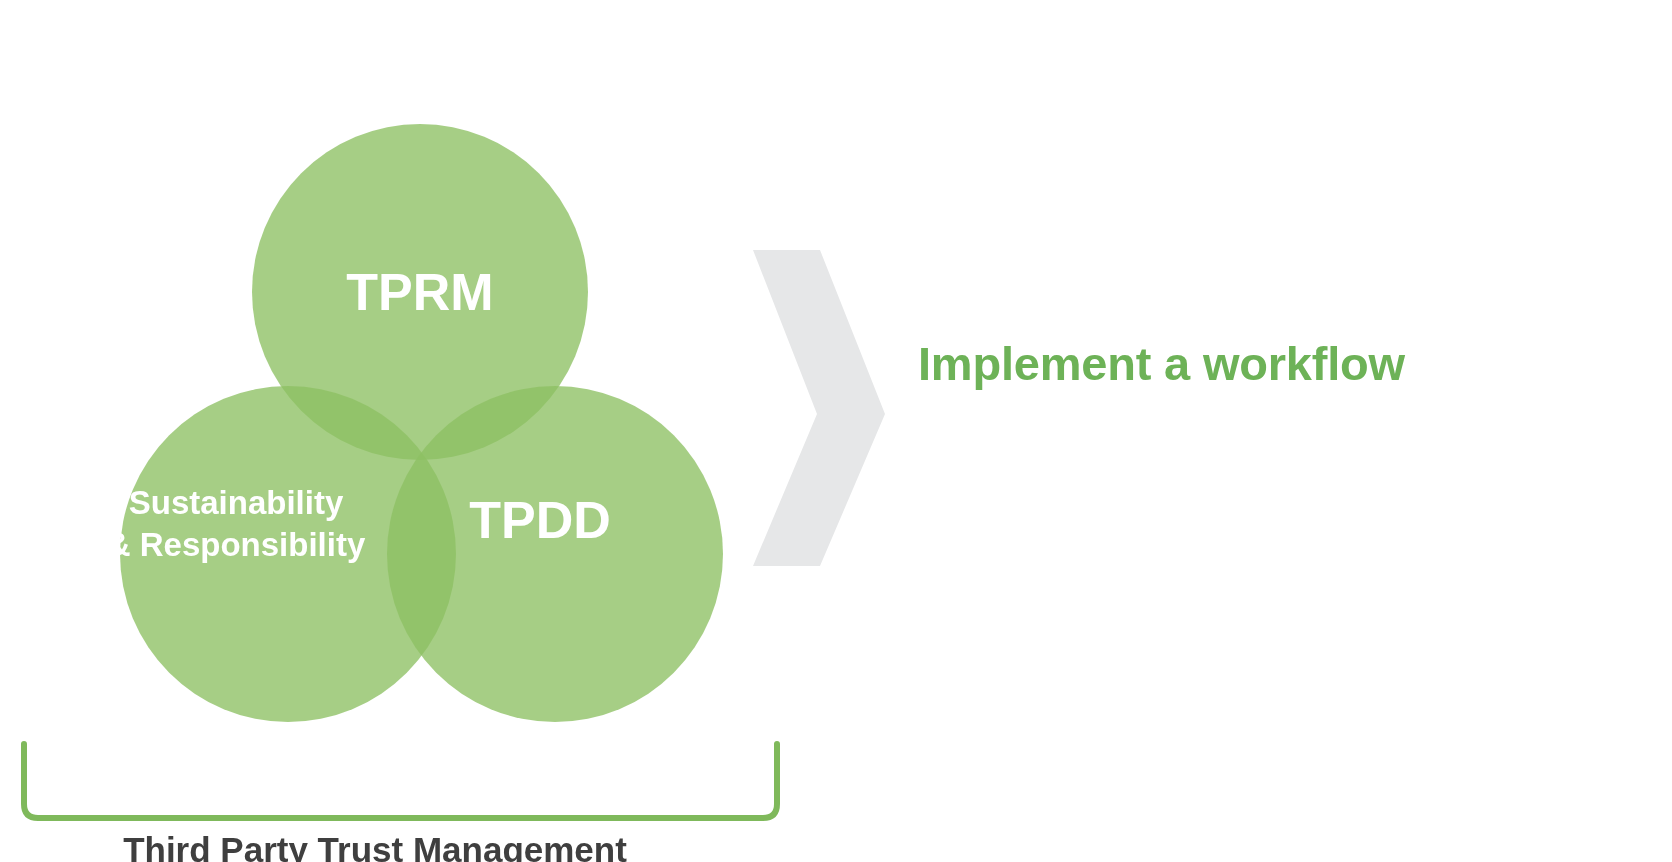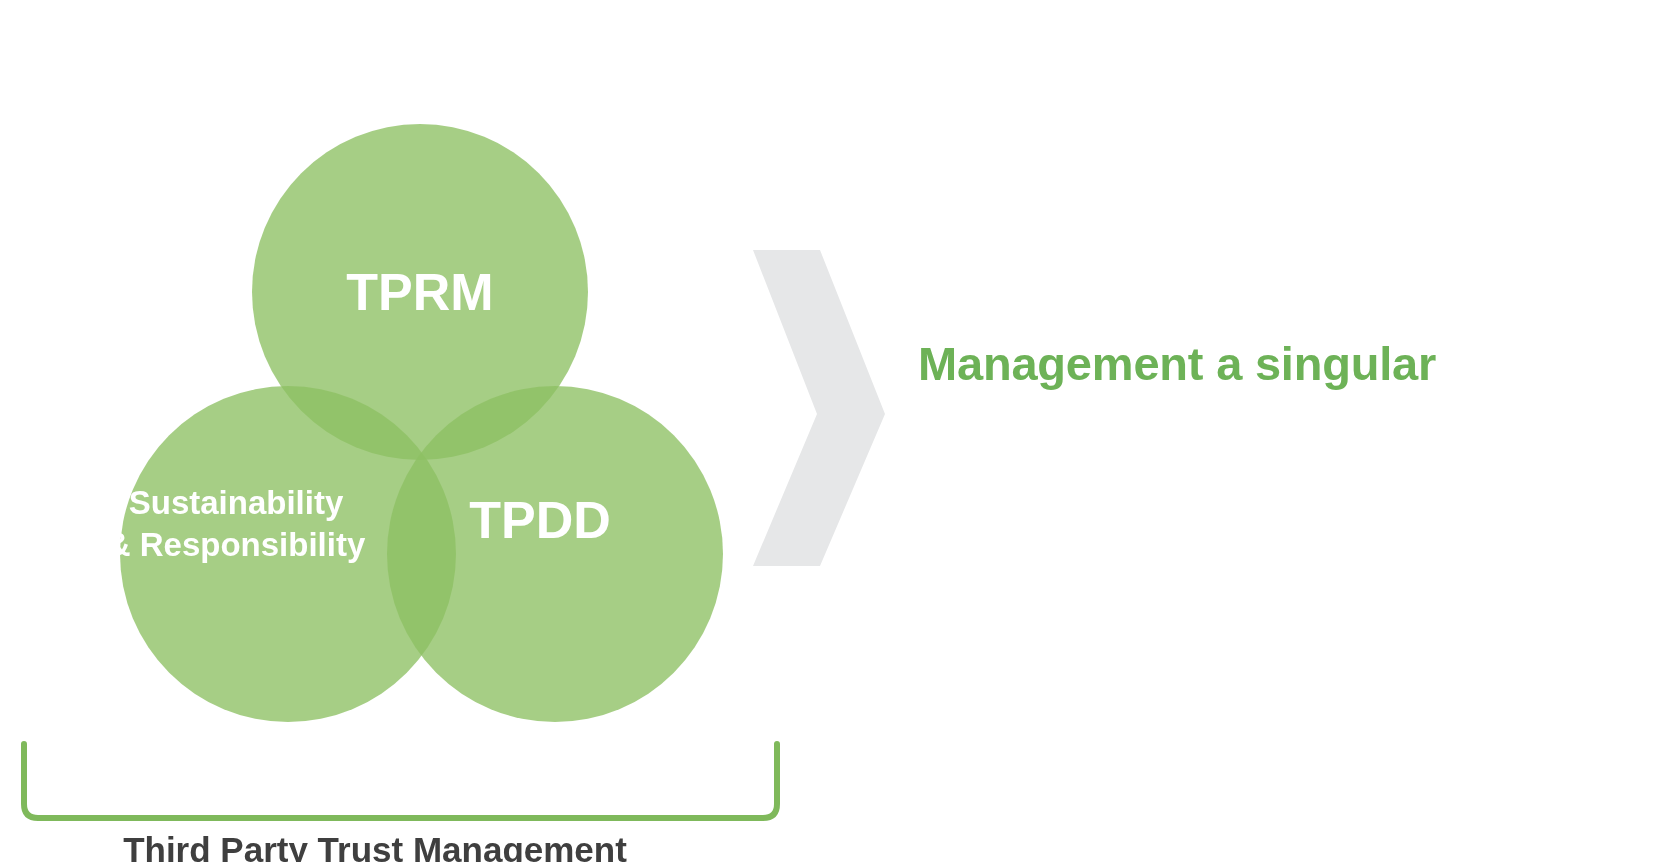--- a/index.html
+++ b/index.html
@@ -72,16 +72,16 @@
 
     <path d="M 24 744 L 24 804 Q 24 818 38 818 L 763 818 Q 777 818 777 804 L 777 744" fill="none" stroke="#7FB95B" stroke-width="6" stroke-linecap="round"></path>
 
     <text class="bracket-caption" x="375" y="862" text-anchor="middle">Third Party Trust Management</text>
 
     <polygon points="753,250 820,250 885,414 820,566 753,566 817,414" fill="#E6E7E8"></polygon>
 
   </svg>
 
   <div id="callout">
-    <div>Management a singular</div>
+    <div>Implement a workflow</div>
   </div>
 
 </div>
 
 </body></html>

